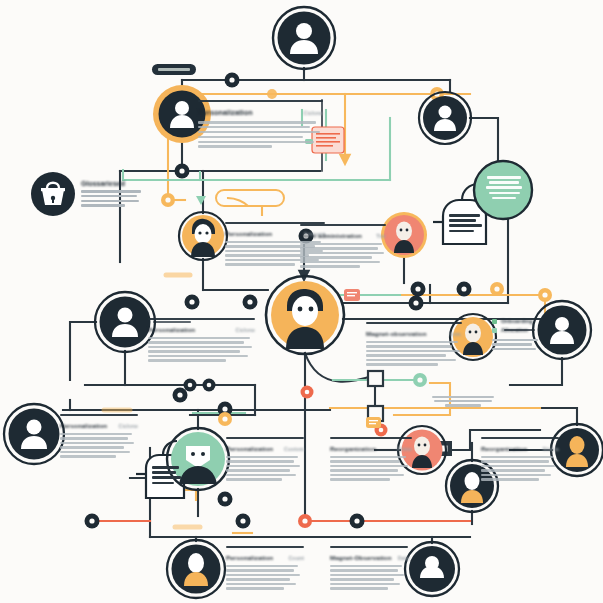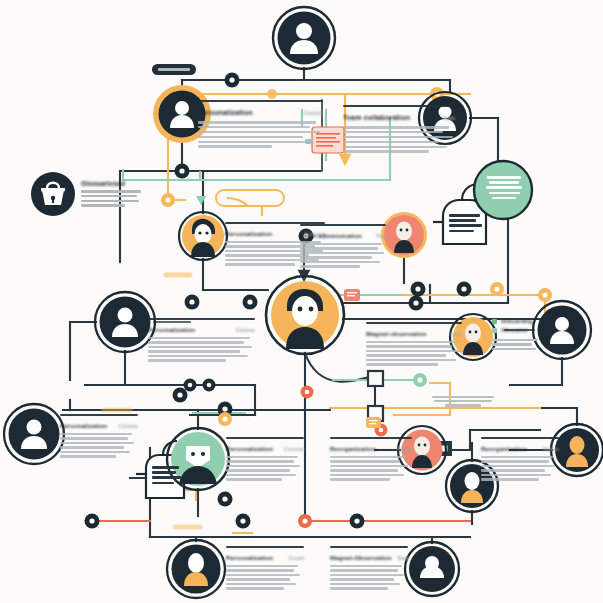--- a/index.html
+++ b/index.html
@@ -512,35 +512,20 @@
       <div class="body">
         <span style="width:118px"></span>
           <span style="width:112px"></span>
           <span style="width:122px"></span>
         <span style="width:105px"></span>
           <span style="width:116px"></span>
           <span style="width:74px"></span>
       </div>
     </div>
 
-    <div class="card" style="left:343px;top:105px;width:112px;">
-      <div class="rule"></div>
-      <div class="hdr">
-          <div class="title">Team collaboration</div>
-      <div class="sub">Data</div>
-        </div>
-      <div class="body">
-        <span style="width:106px"></span>
-          <span style="width:100px"></span>
-          <span style="width:110px"></span>
-        <span style="width:96px"></span>
-          <span style="width:104px"></span>
-          <span style="width:86px"></span>
-      </div>
-    </div>
 
     <div class="card small" style="left:225px;top:222px;width:100px;">
       <div class="rule"></div>
       <div class="hdr">
           <div class="title">Personalization</div>
       <div class="sub">Account</div>
         </div>
       <div class="body">
         <span style="width:96px"></span>
           <span style="width:90px"></span>

